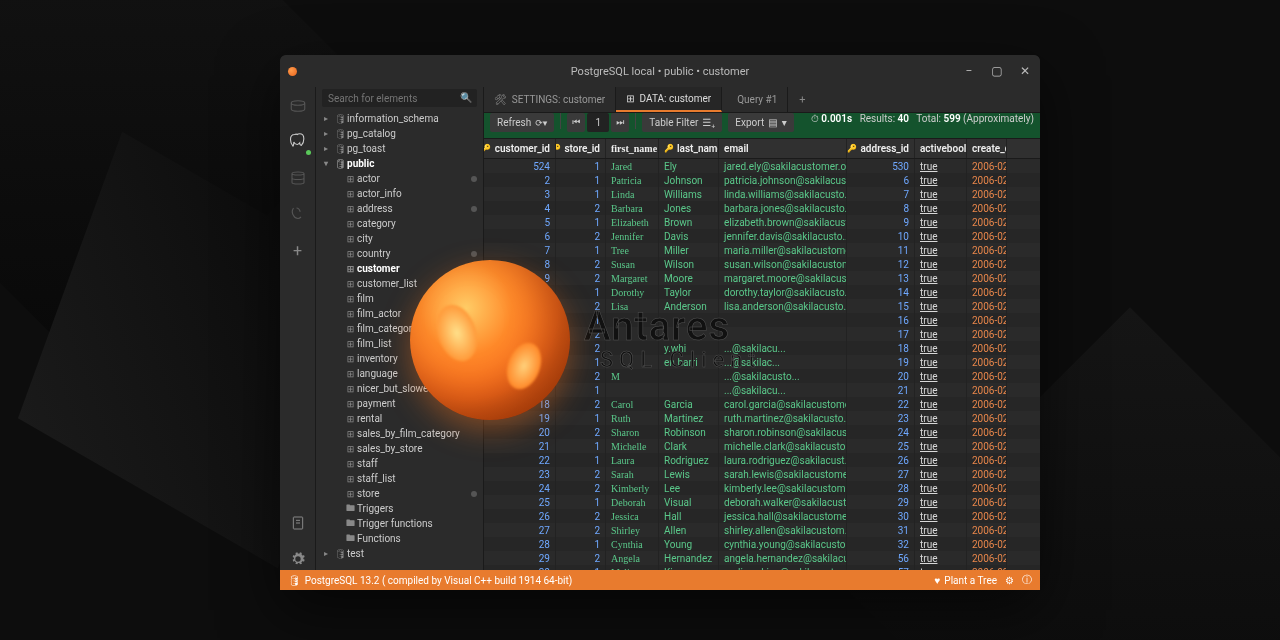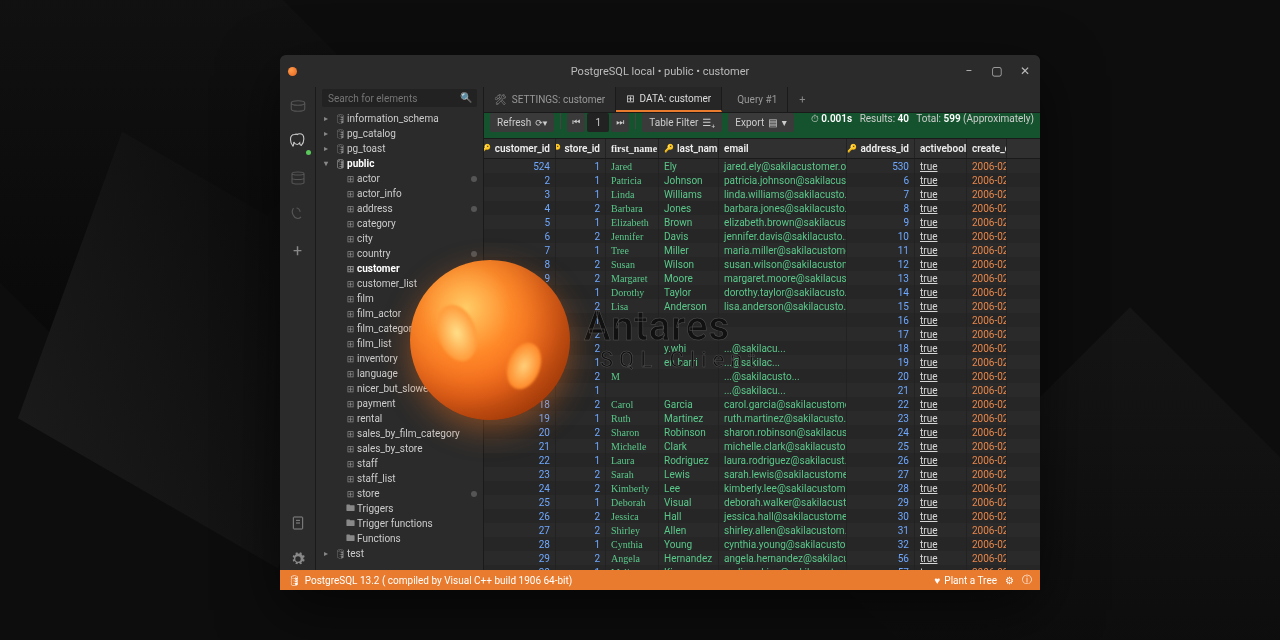--- a/index.html
+++ b/index.html
@@ -535,21 +535,21 @@
               <div class="gcell c-addr v-num">57</div>
               <div class="gcell c-ab v-bool">true</div>
               <div class="gcell c-cd v-date">2006-02</div>
             </div>
           </div>
       </div>
     </div>
   </div>
 
   <div class="status">
-    <span>🛢 <span>PostgreSQL 13.2 ( compiled by Visual C++ build 1906 64-bit)</span></span>
+    <span>🛢 <span>PostgreSQL 13.2 ( compiled by Visual C++ build 1914 64-bit)</span></span>
     <span class="sspace"></span>
     <span>♥ <span>Plant a Tree</span></span>
     <span>⚙</span>
     <span>ⓘ</span>
   </div>
 </div>
 
 <div class="overlay">
   <div class="orb"></div>
   <div class="brand">

